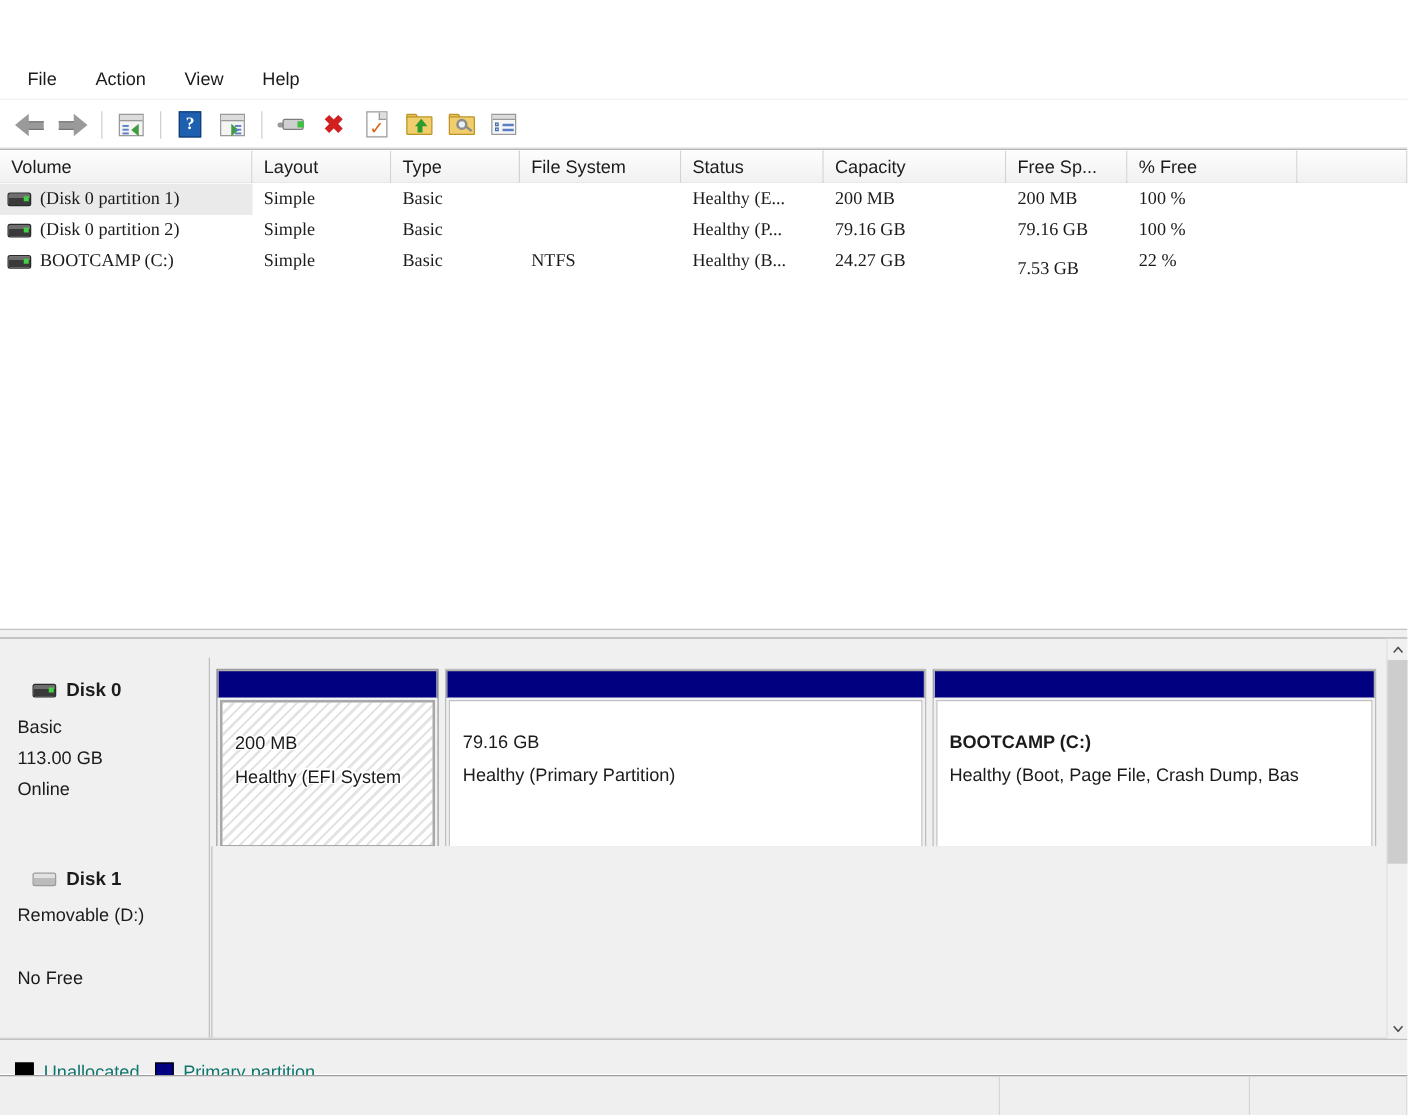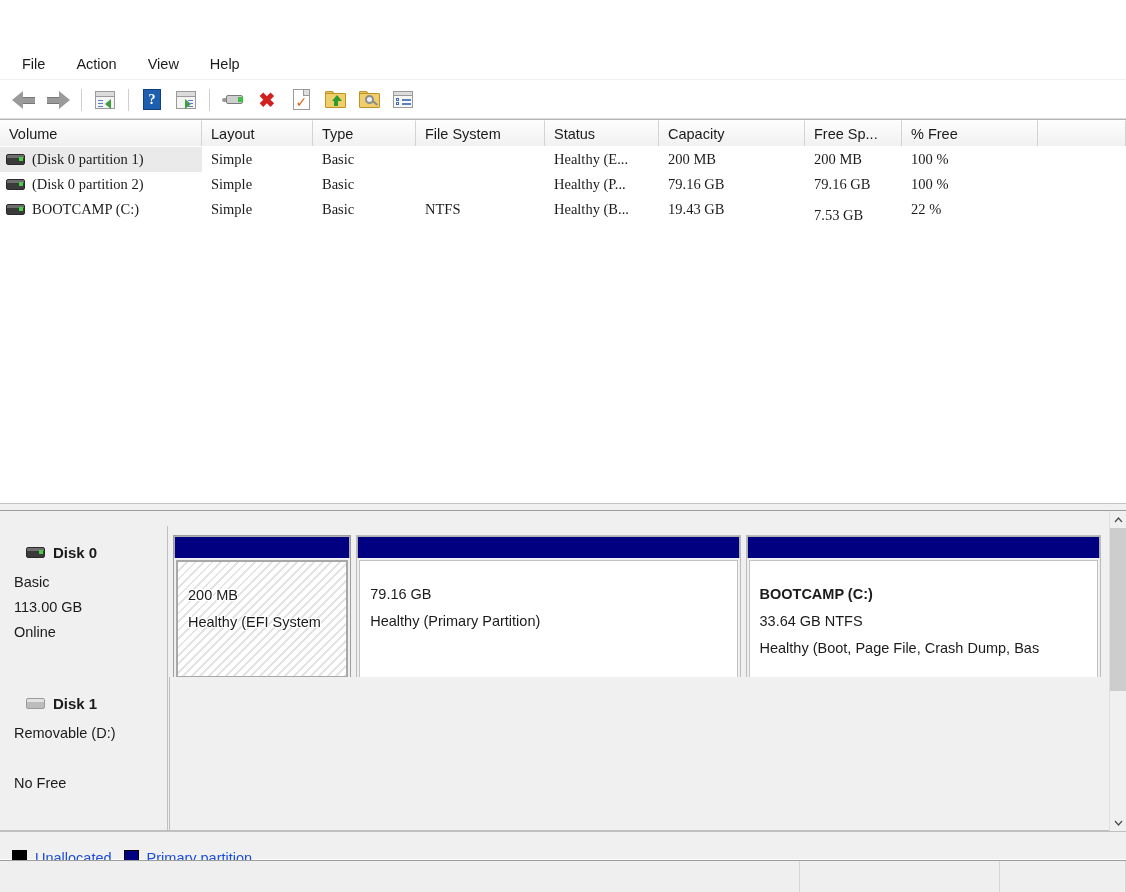--- a/index.html
+++ b/index.html
@@ -365,21 +365,21 @@
   }
 
   
   .legend {
     position: absolute; left: 0; top: 831px; width: 1126px; height: 28px;
     background: #f0f0f0; display: flex; align-items: center;
     border-top: 1px solid #bfbfbf;
   }
   .legend-item {
     display: flex; align-items: center; margin-left: 12px;
-    font-size: 14.5px; color: #1d4ed8; margin-top: 24px;
+    font-size: 14.5px; color: #0f766e; margin-top: 24px;
   }
   .legend-item:first-child { margin-left: 12px; }
   .swatch {
     width: 15px; height: 15px; margin-right: 8px; flex: 0 0 auto;
     border: 1px solid #000;
   }
 
   
   .statusbar {
     position: absolute; left: 0; top: 860px; width: 1126px; height: 32px;
@@ -531,21 +531,21 @@
             <span class="vol-icon">
               <span class="vb"></span>
               <span class="vl"></span>
             </span>
             <span>BOOTCAMP (C:)</span>
           </div>
           <div class="cell" style="width: 111px;">Simple</div>
           <div class="cell" style="width: 103px;">Basic</div>
           <div class="cell" style="width: 129px;">NTFS</div>
           <div class="cell" style="width: 114px;">Healthy (B...</div>
-          <div class="cell" style="width: 146px;">19.43 GB</div>
+          <div class="cell" style="width: 146px;">24.27 GB</div>
           <div class="cell" style="width: 97px; margin-top: 11px;">7.53 GB</div>
           <div class="cell" style="width: 136px;">22 %</div>
         </div>
       </div>
   </div>
 
   <div class="splitter"></div>
 
   <div class="graph-pane" id="graph-pane">
       <div class="disk-row" style="top: 15px; height: 165px;">
@@ -575,21 +575,20 @@
             <div class="cap-bar" style="background: rgb(0, 0, 128);"></div>
             <div class="body">
               <div class="line">79.16 GB</div>
               <div class="line">Healthy (Primary Partition)</div>
             </div>
           </div>
           <div class="part" style="flex: 357 0 0px;">
             <div class="cap-bar" style="background: rgb(0, 0, 128);"></div>
             <div class="body">
               <div class="line bold">BOOTCAMP  (C:)</div>
-              <div class="line">33.64 GB NTFS</div>
               <div class="line">Healthy (Boot, Page File, Crash Dump, Bas</div>
             </div>
           </div>
         </div>
       </div>
       <div class="disk-row" style="top: 166px; height: 154px;">
         <div class="disk-info">
           <div class="disk-title">
             <span class="d-ico gray">
               <span class="vb"></span>

